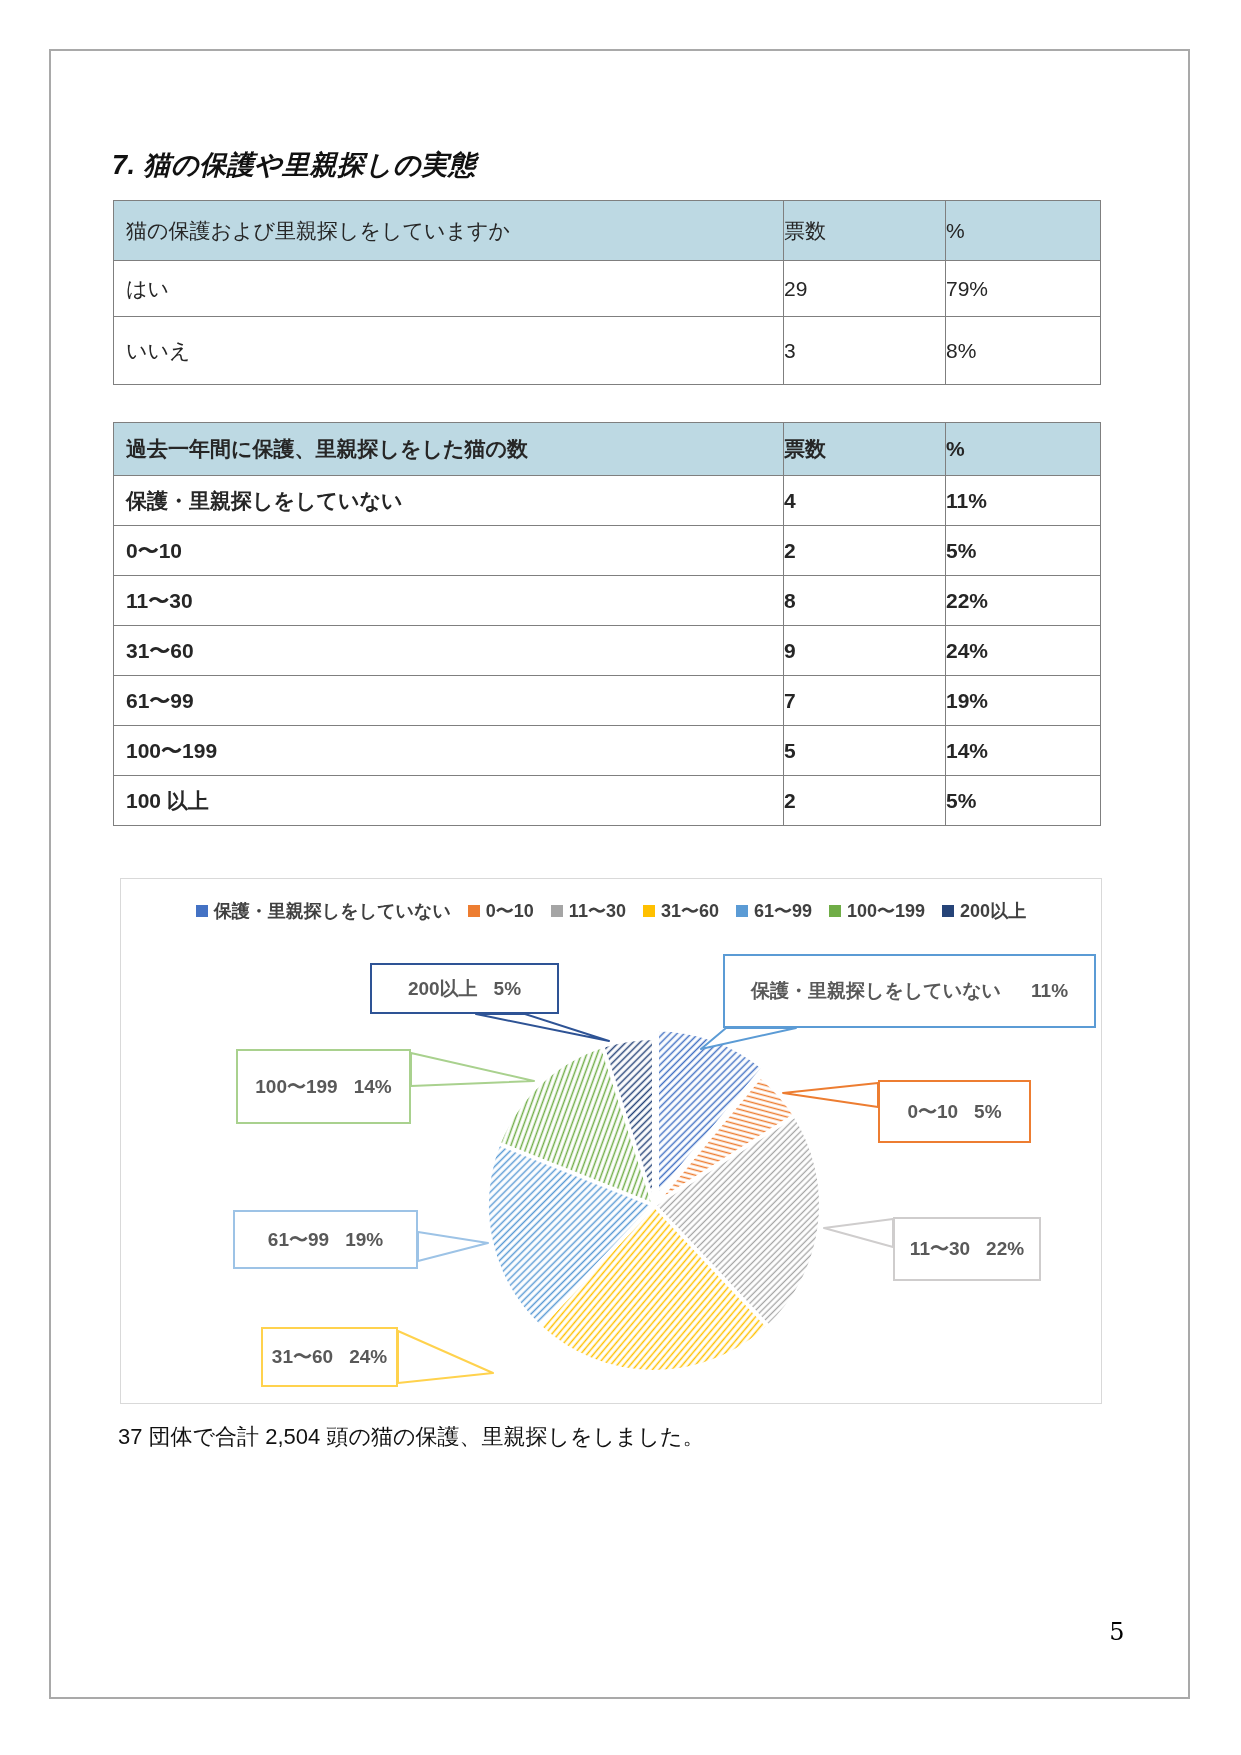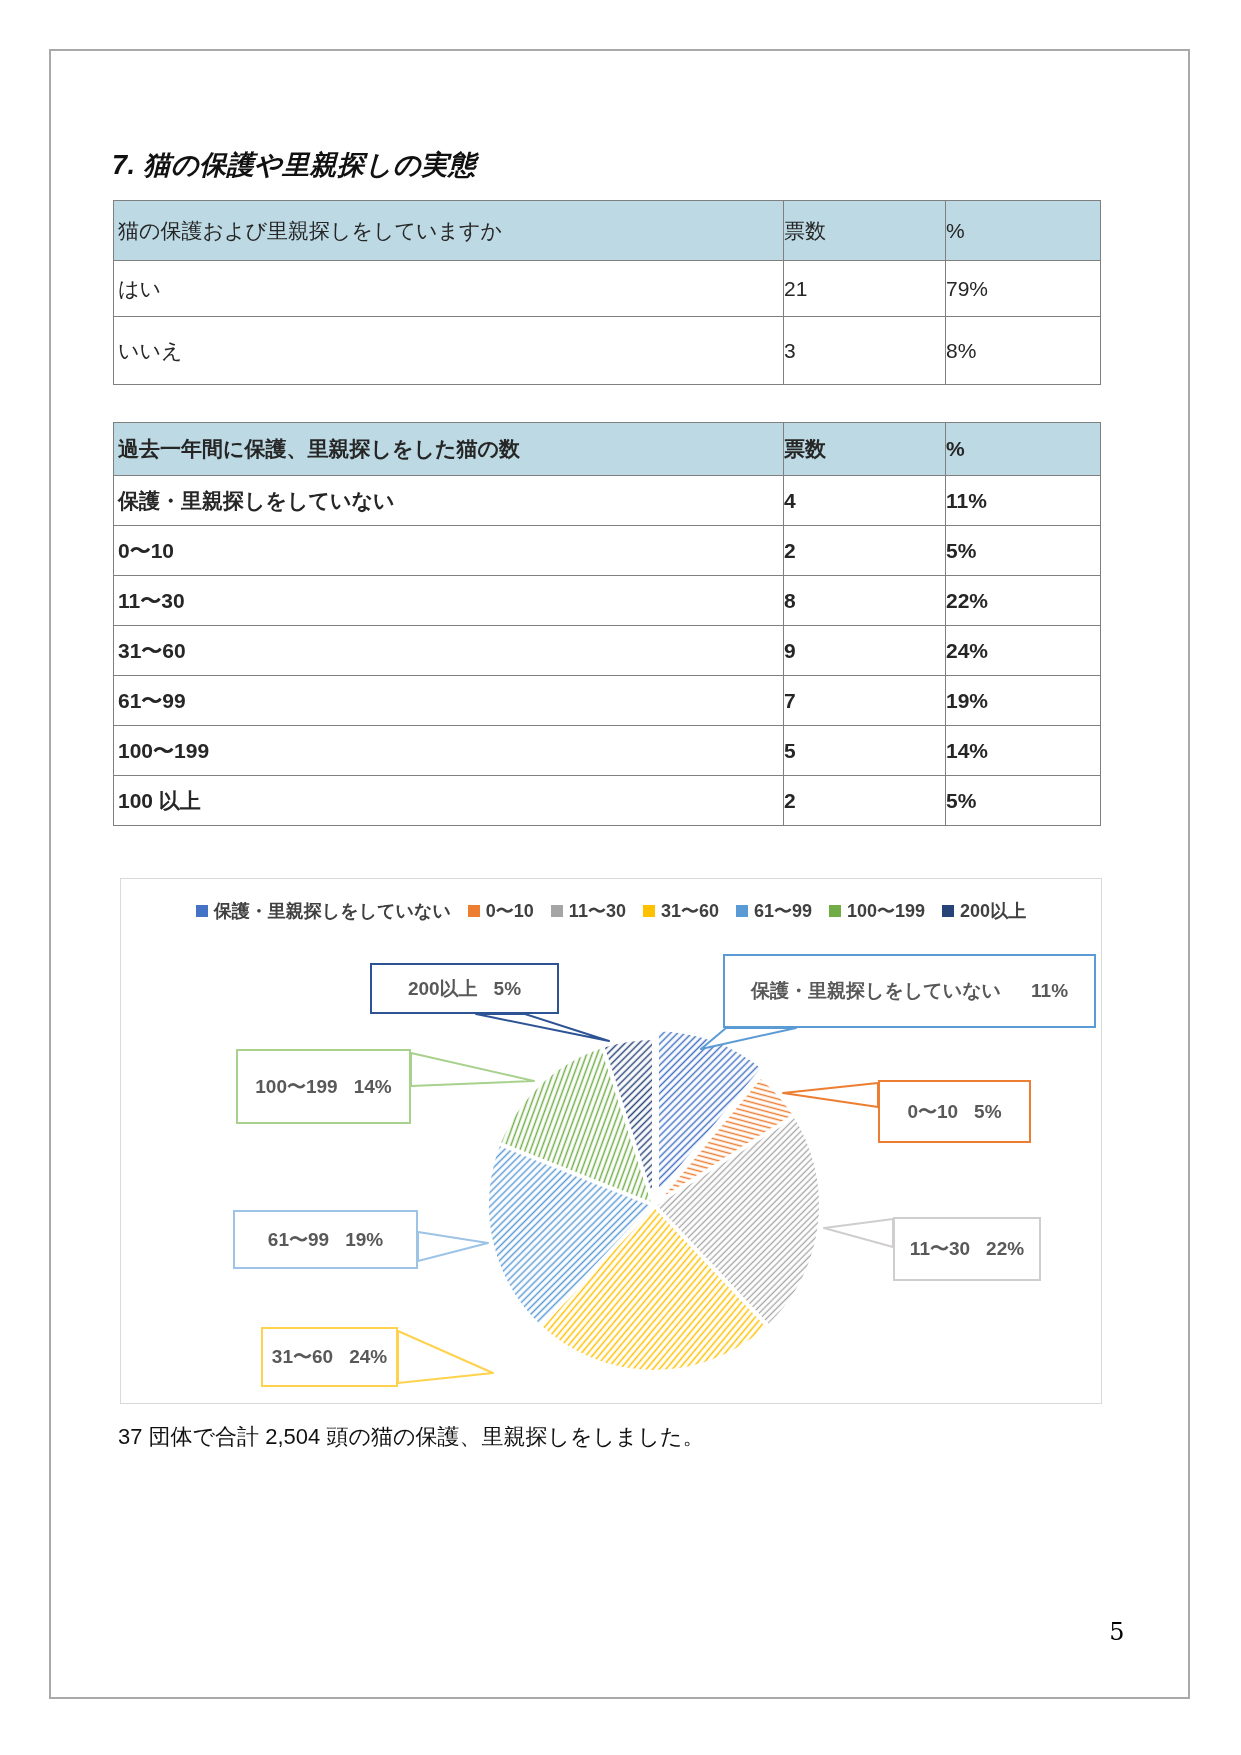--- a/index.html
+++ b/index.html
@@ -3,21 +3,21 @@
 <meta charset="utf-8">
 <style>
   html,body{margin:0;padding:0;}
   body{
     width:1241px;height:1755px;position:relative;background:#ffffff;
     font-family:"Liberation Sans","DejaVu Sans",sans-serif;color:#1a1a1a;
   }
   .frame{position:absolute;left:49px;top:49px;width:1137px;height:1646px;border:2px solid #a9a9a9;}
   .heading{position:absolute;left:112px;top:147px;font-size:27px;font-weight:bold;color:#111;letter-spacing:.5px;font-style:italic;}
   table.t{position:absolute;border-collapse:collapse;table-layout:fixed;background:#fff;}
-  table.t td{border:1.5px solid #7f7f7f;font-size:21px;color:#262626;padding:0 6px 0 4px;vertical-align:middle;overflow:hidden;}
+  table.t td{border:1.5px solid #7f7f7f;font-size:21px;color:#262626;padding:0 6px 0 12px;vertical-align:middle;overflow:hidden;}
   table.t td.c{text-align:left;padding:0;}
   table.t tr.hd td{background:#bdd9e3;}
   .chartbox{position:absolute;left:120px;top:878px;width:980px;height:524px;border:1px solid #d9d9d9;background:#fff;}
   .legend{position:absolute;left:0;right:0;top:20px;display:flex;justify-content:center;align-items:center;gap:17px;font-weight:bold;font-size:18px;color:#404040;white-space:nowrap;}
   .legend .it{display:flex;align-items:center;gap:6px;}
   .sw{width:12px;height:12px;display:inline-block;}
   svg.pie{position:absolute;left:0;top:0;}
   .callout{position:absolute;background:#fff;border:2.5px solid #888;box-sizing:border-box;
     display:flex;align-items:center;justify-content:center;gap:16px;
     font-weight:bold;font-size:19px;color:#595959;white-space:nowrap;}
@@ -39,21 +39,21 @@
       <col style="width:155px">
     </colgroup>
   <tbody>
       <tr class="hd" style="height:60px">
     <td>猫の保護および里親探しをしていますか</td>
     <td class="c">票数</td>
     <td class="c">%</td>
   </tr>
   <tr style="height:56px">
     <td>はい</td>
-    <td class="c">21</td>
+    <td class="c">29</td>
     <td class="c">79%</td>
   </tr>
   <tr style="height:68px">
     <td>いいえ</td>
     <td class="c">3</td>
     <td class="c">8%</td>
   </tr>
 </tbody>
   </table>
 

